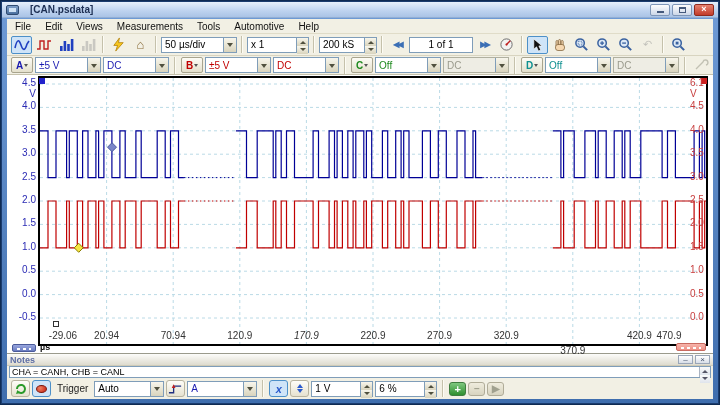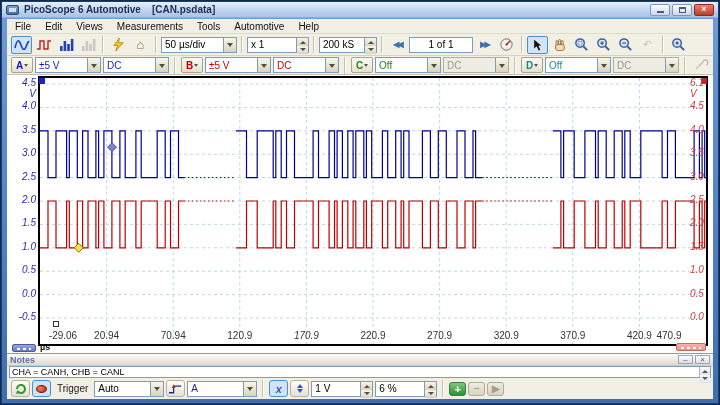--- a/index.html
+++ b/index.html
@@ -54,21 +54,21 @@
 
   .chbtn { width:22px; height:16px; background:linear-gradient(#fdfcf6,#e4e0cc); border:1px solid #a8a48e;
     border-radius:2px; font-size:10px; font-weight:bold; display:flex; align-items:center; justify-content:center; gap:1px; flex:none; }
   .chbtn i { border:2px solid transparent; border-top:3px solid #555; margin-top:3px; }
 
   .scope { position:relative; height:278px; background:#ffffff; }
   .plotbox { position:absolute; left:31px; top:1px; width:670px; height:270px;
     border:2px solid #000; background:#fff; }
   .plotbox svg { display:block; }
   .ylab, .xlab, .unitlab { position:absolute; font-size:10px; line-height:10px; }
-  .ylab { width:21px; text-align:right;font-style:italic; }
+  .ylab { width:21px; text-align:right; }
   .ylab.r { text-align:left; }
   .xlab { width:40px; text-align:center; color:#333; }
   .handle { position:absolute; width:6px; height:6px; }
   .badge { position:absolute; height:8px; border-radius:2px; }
   .badge-l { left:5px; top:269px; width:24px; background:linear-gradient(#98a6de,#6a7cc0); border:1px solid #4a5a9a; }
   .badge-r { left:669px; top:268px; width:30px; background:linear-gradient(#f6b4ab,#ee9186); border:1px solid #c86a60; }
   .badge::after { content:''; position:absolute; left:4px; right:4px; top:3px; height:2px;
     background:repeating-linear-gradient(90deg,#fff 0 3px,transparent 3px 6px); }
   .us-unit { position:absolute; left:33px; top:267px; font-size:9px; font-weight:bold; color:#111; }
 
@@ -105,21 +105,20 @@
   .updown .a { border-bottom:4px solid #2a5acc; margin-bottom:1px;}
   .updown .b { border-top:4px solid #2a5acc; }
 </style>
 </head>
 <body>
 
 <div class="frame"></div>
 
 <div class="titlebar">
   <span class="app-icon"></span>
-  <span class="t-title">PicoScope 6 Automotive</span>
   <span class="t-doc">[CAN.psdata]</span>
   <span class="winbtns">
     <span class="wbtn">
         <span class="g-min"></span>
       </span>
     <span class="wbtn">
         <span class="g-max"></span>
       </span>
     <span class="wbtn close">
         <span class="g-x">×</span>
@@ -410,21 +409,21 @@
       <div class="ylab r" style="left: 683px; top: 237px; color: rgb(200, 64, 64);">0.0</div>
       <div class="ylab r" style="left: 683px; top: 14px; color: rgb(200, 64, 64);">V</div>
       <div class="xlab" style="left: 36px; top: 256px;">-29.06</div>
       <div class="xlab" style="left: 79.6px; top: 256px;">20.94</div>
       <div class="xlab" style="left: 146.2px; top: 256px;">70.94</div>
       <div class="xlab" style="left: 212.8px; top: 256px;">120.9</div>
       <div class="xlab" style="left: 279.4px; top: 256px; font-style: italic;">170.9</div>
       <div class="xlab" style="left: 346px; top: 256px;">220.9</div>
       <div class="xlab" style="left: 412.6px; top: 256px;">270.9</div>
       <div class="xlab" style="left: 479.2px; top: 256px;">320.9</div>
-      <div class="xlab" style="left: 545.8px; top: 256px; text-align: center;">370.9</div>
+      <div class="xlab" style="left: 545.8px; top: 271px; text-align: center;">370.9</div>
       <div class="xlab" style="left: 612.4px; top: 256px;">420.9</div>
       <div class="xlab" style="left: 642px; top: 256px;">470.9</div>
     </div>
 
   <div class="notes">
     <div class="notes-head">
       <span class="notes-title">Notes</span>
       <span class="nbtns">
         <span class="nbtn">–</span>
         <span class="nbtn">×</span>

